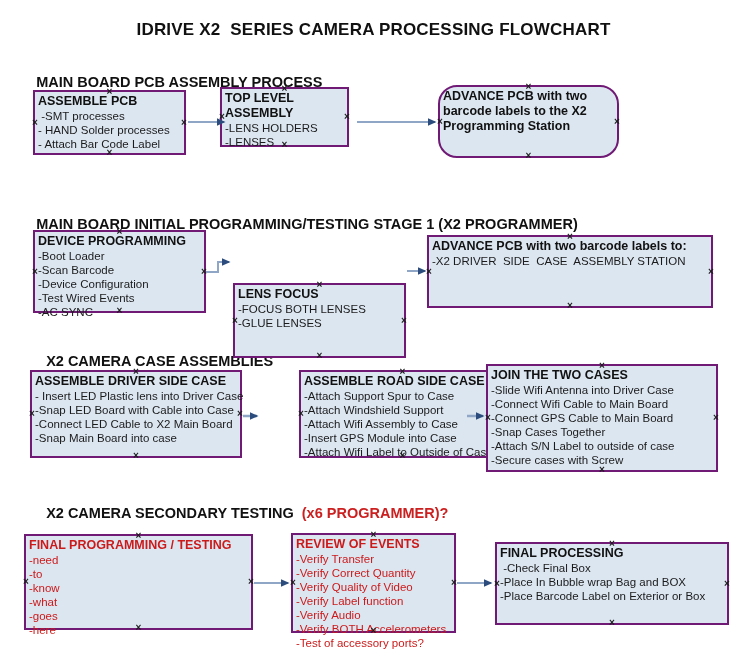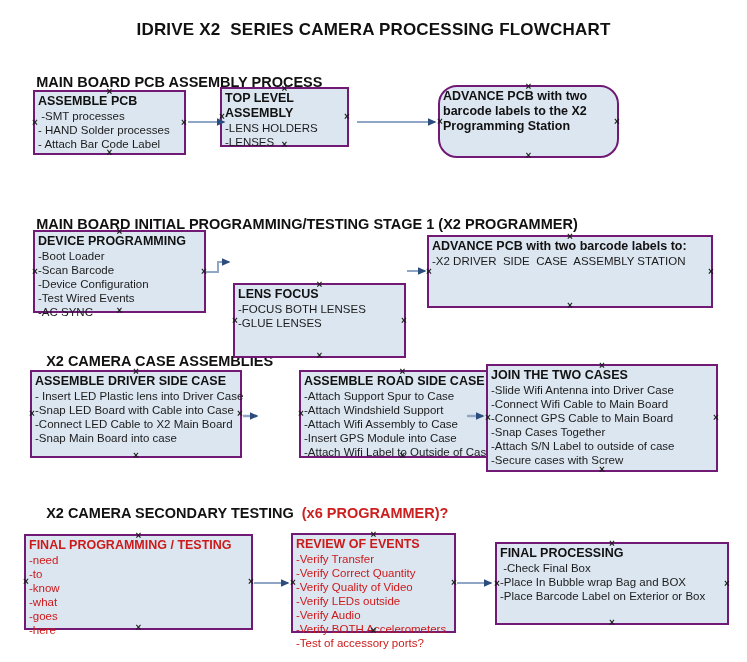--- a/index.html
+++ b/index.html
@@ -132,21 +132,21 @@
   <div class="box red" style="left:24px; top:534px; width:229px; height:96px;">
     <div class="box-title">FINAL PROGRAMMING / TESTING</div>
     <ul><li>-need</li><li>-to</li><li>-know</li><li>-what</li><li>-goes</li><li>-here</li></ul>
   <span class="handle" style="left: 50%; top: 0%;">×</span>
       <span class="handle" style="left: 50%; top: 100%;">×</span>
       <span class="handle" style="left: 0%; top: 50%;">×</span>
       <span class="handle" style="left: 100%; top: 50%;">×</span>
     </div>
   <div class="box red" style="left:291px; top:533px; width:165px; height:100px;">
     <div class="box-title">REVIEW OF EVENTS</div>
-    <ul><li>-Verify Transfer</li><li>-Verify Correct Quantity</li><li>-Verify Quality of Video</li><li>-Verify LEDs outside</li><li>-Verify Audio</li><li>-Verify BOTH Accelerometers</li><li>-Test of accessory ports?</li></ul>
+    <ul><li>-Verify Transfer</li><li>-Verify Correct Quantity</li><li>-Verify Quality of Video</li><li>-Verify Label function</li><li>-Verify Audio</li><li>-Verify BOTH Accelerometers</li><li>-Test of accessory ports?</li></ul>
   <span class="handle" style="left: 50%; top: 0%;">×</span>
       <span class="handle" style="left: 50%; top: 100%;">×</span>
       <span class="handle" style="left: 0%; top: 50%;">×</span>
       <span class="handle" style="left: 100%; top: 50%;">×</span>
     </div>
   <div class="box" style="left:495px; top:542px; width:234px; height:83px;">
     <div class="box-title">FINAL PROCESSING</div>
     <ul><li> -Check Final Box</li><li>-Place In Bubble wrap Bag and BOX</li><li>-Place Barcode Label on Exterior or Box</li></ul>
   <span class="handle" style="left: 50%; top: 0%;">×</span>
       <span class="handle" style="left: 50%; top: 100%;">×</span>

